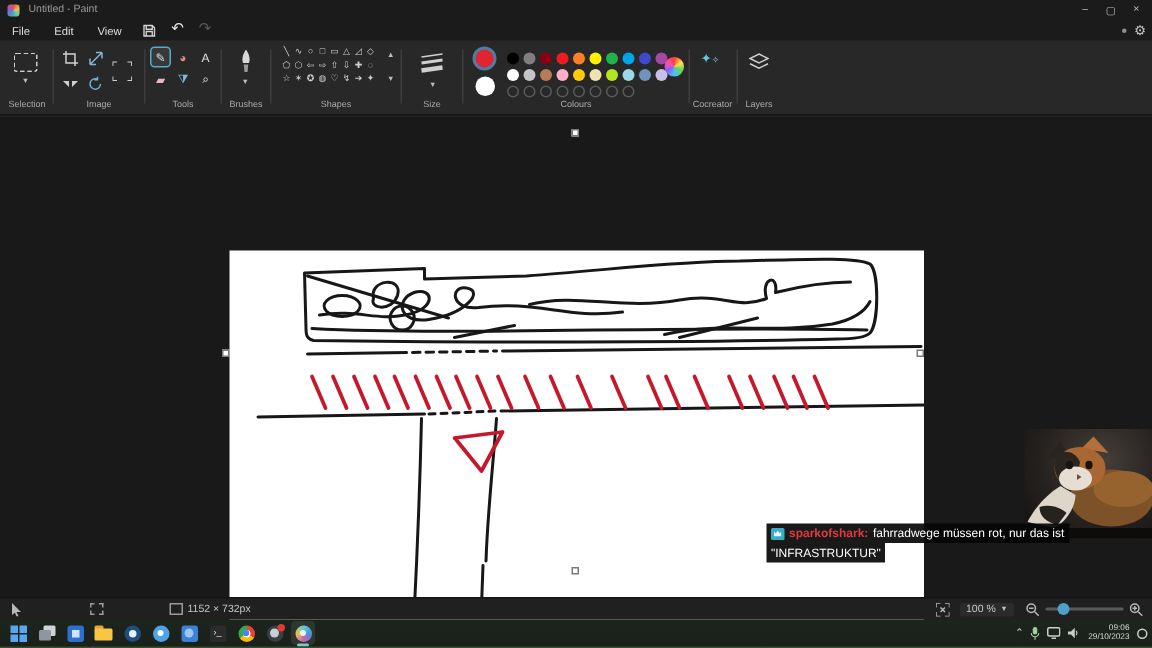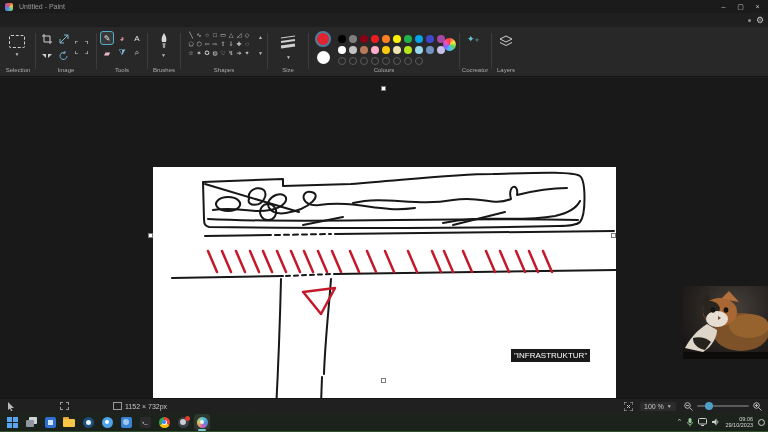--- a/index.html
+++ b/index.html
@@ -85,20 +85,32 @@
   <div class="titlebar">
     <div class="app-logo"></div>
     <div class="title-text">Untitled - Paint</div>
     <div class="win-controls">
       <div class="win-btn">–</div>
       <div class="win-btn">▢</div>
       <div class="win-btn">×</div>
     </div>
   </div>
 
+  <div class="menubar">
+    <div class="menu-item">File</div>
+    <div class="menu-item">Edit</div>
+    <div class="menu-item">View</div>
+    <div class="qa-icon">
+      <svg width="9" height="9" viewBox="0 0 9 9">
+          <path d="M1,1 h5.5 L8,2.5 V8 H1 Z M2.5,1 v2.5 h4 V1 M2.5,8 v-3 h4 v3" fill="none" stroke="#d5d5d5" stroke-width="0.9"></path>
+        </svg>
+    </div>
+    <div class="undo">↶</div>
+    <div class="redo">↷</div>
+  </div>
   <div class="menubar-right">
     <div class="dot-ind"></div>
     <div class="gear">⚙</div>
   </div>
 
   <div class="ribbon">
 
     <div class="section" style="left:2px;width:32px;">
       <div style="position:absolute;left:7px;top:8px;">
         <div class="dashed-rect"></div>
@@ -314,20 +326,25 @@
       <ellipse cx="43" cy="24" rx="2.4" ry="2.8" fill="#181310"></ellipse>
       <path d="M35,30 l3,2 -3,2 z" fill="#7a4a3a"></path>
       <path d="M24,38 C14,44 6,54 2,62 L20,66 C30,60 34,50 34,44 Z" fill="#ded6c8"></path>
       <path d="M10,52 C16,50 24,52 28,56 L22,64 C14,62 10,58 10,52 Z" fill="#26221e"></path>
       <rect x="0" y="66" width="85" height="7" fill="#0d0c0b"></rect>
     </svg>
   </div>
 
   <div class="chat" style="left:511px;top:349px;">
     <div class="chat-line">
+      <span class="chat-badge" id="chat-badge" style="background: rgb(53, 174, 198);"></span>
+      <span class="chat-user" id="chat-user" style="color: rgb(224, 58, 62);">sparkofshark:</span>
+      <span class="chat-msg">fahrradwege müssen rot, nur das ist</span>
+    </div>
+    <div class="chat-line">
       <span>"INFRASTRUKTUR"</span>
     </div>
   </div>
 
   <div class="statusbar">
     <div class="sb-item" style="left:7px;">
       <svg width="8" height="9">
           <path d="M1,0 L7,6 L4,6 L5.5,9 L4,9 L3,6.5 L1,8 Z" fill="#b8b8b8"></path>
         </svg>
     </div>

